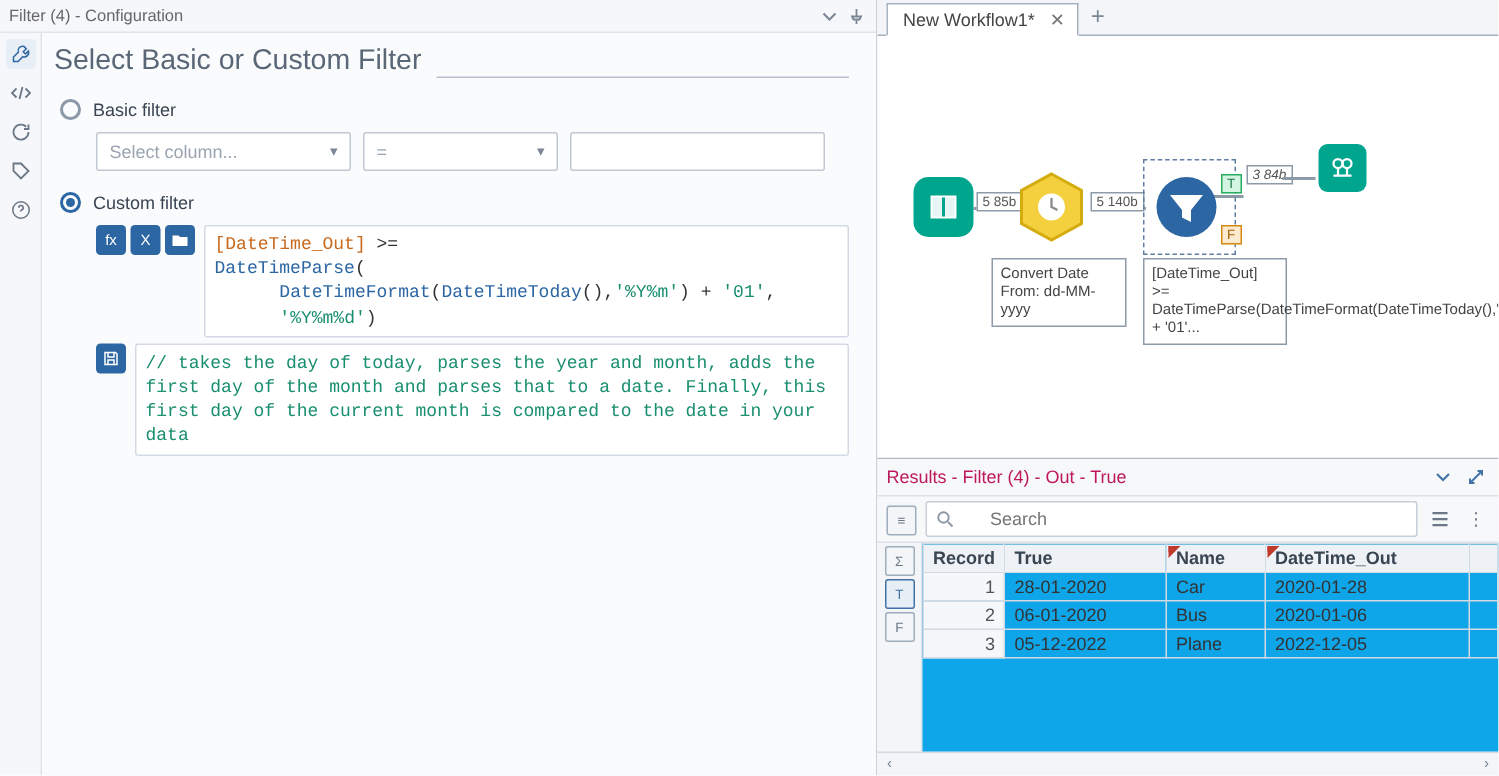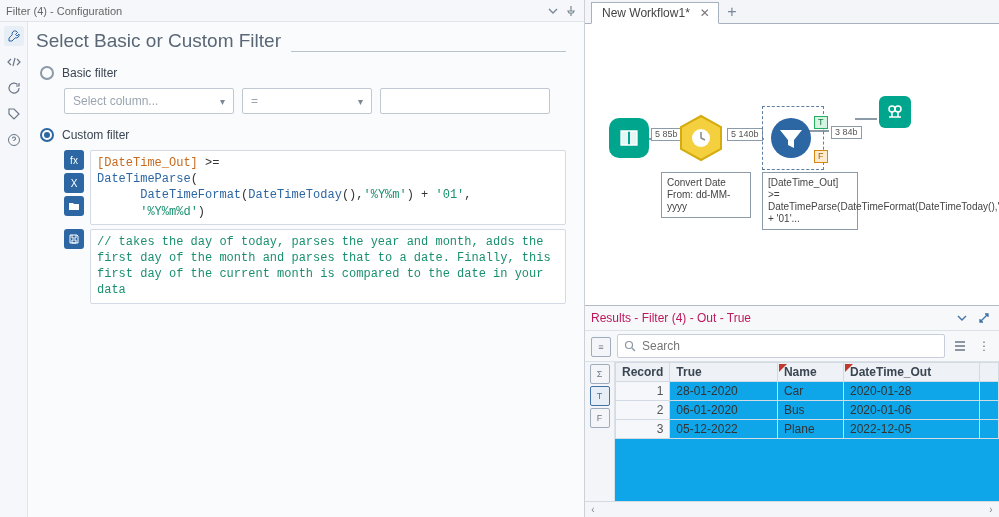--- a/index.html
+++ b/index.html
@@ -109,21 +109,21 @@
   }
   .fake-select .chev { color:#7b8794; font-size:10px; }
   .sel1 { width:170px; }
   .sel2 { width:130px; }
   .sel3 { width:170px; }
   .editor-group {
     margin: 6px 0 0 28px;
   }
   .editor-row { display:flex; gap:6px; margin-bottom:4px; }
   .editor-icon-stack {
-    display:flex; flex-direction:column; gap:3px;
+    display:flex; gap:3px;
   }
   .ed-icon {
     width:20px; height:20px;
     background:#2c66a3;
     border-radius:3px;
     display:flex; align-items:center; justify-content:center;
     color:#fff;
     font-size:10px;
     cursor:pointer;
   }
@@ -281,21 +281,21 @@
   }
   .search-wrap {
     flex:1;
     display:flex;
     align-items:center;
     border:1px solid #c6cfd9;
     background:#fff;
     height:24px;
     padding:0 6px;
     color:#8b96a4;
-    gap:4px;
+    gap:22px;
     border-radius:2px;
   }
   .ham { width:18px;height:18px;color:#6b7786;cursor:pointer;display:flex;align-items:center;justify-content:center;}
   .table-wrap {
     flex:1;
     background:#0ea5e9;
     overflow:auto;
     position:relative;
   }
   table.datagrid {
@@ -482,21 +482,21 @@
       <div class="sel-box" style="left:163px;top:68px;width:62px;height:64px;"></div>
 
       <div style="position:absolute;left:170px;top:78px;width:44px;height:44px;">
         <svg width="44" height="44" viewBox="0 0 44 44">
           <circle cx="22" cy="22" r="20" fill="#2c66a3"></circle>
           <path d="M11 14h22l-8 10v8l-6-3v-5z" fill="#fff"></path>
         </svg>
       </div>
       <div class="anchor" style="left:215px;top:78px;background:#d5f5e3;border-color:#27ae60;color:#1e7a44;">T</div>
       <div class="anchor" style="left:215px;top:112px;background:#fdebd0;border-color:#d68910;color:#a55d00;">F</div>
-      <div class="anchor" style="left:232px;top:88px;">3
+      <div class="anchor" style="left:232px;top:72px;font-style:italic;">3
 84b</div>
       <div class="conn" style="left:256px;top:80px;width:22px;"></div>
 
       <div class="browse-tool" style="left:280px;top:58px;">
         <svg width="18" height="18" viewBox="0 0 18 18">
             <circle cx="6" cy="6" r="3" fill="none" stroke="#fff" stroke-width="1.5"></circle>
             <circle cx="12" cy="6" r="3" fill="none" stroke="#fff" stroke-width="1.5"></circle>
             <path d="M6 9v5M12 9v5M3 14h12" stroke="#fff" stroke-width="1.5"></path>
           </svg>
       </div>

